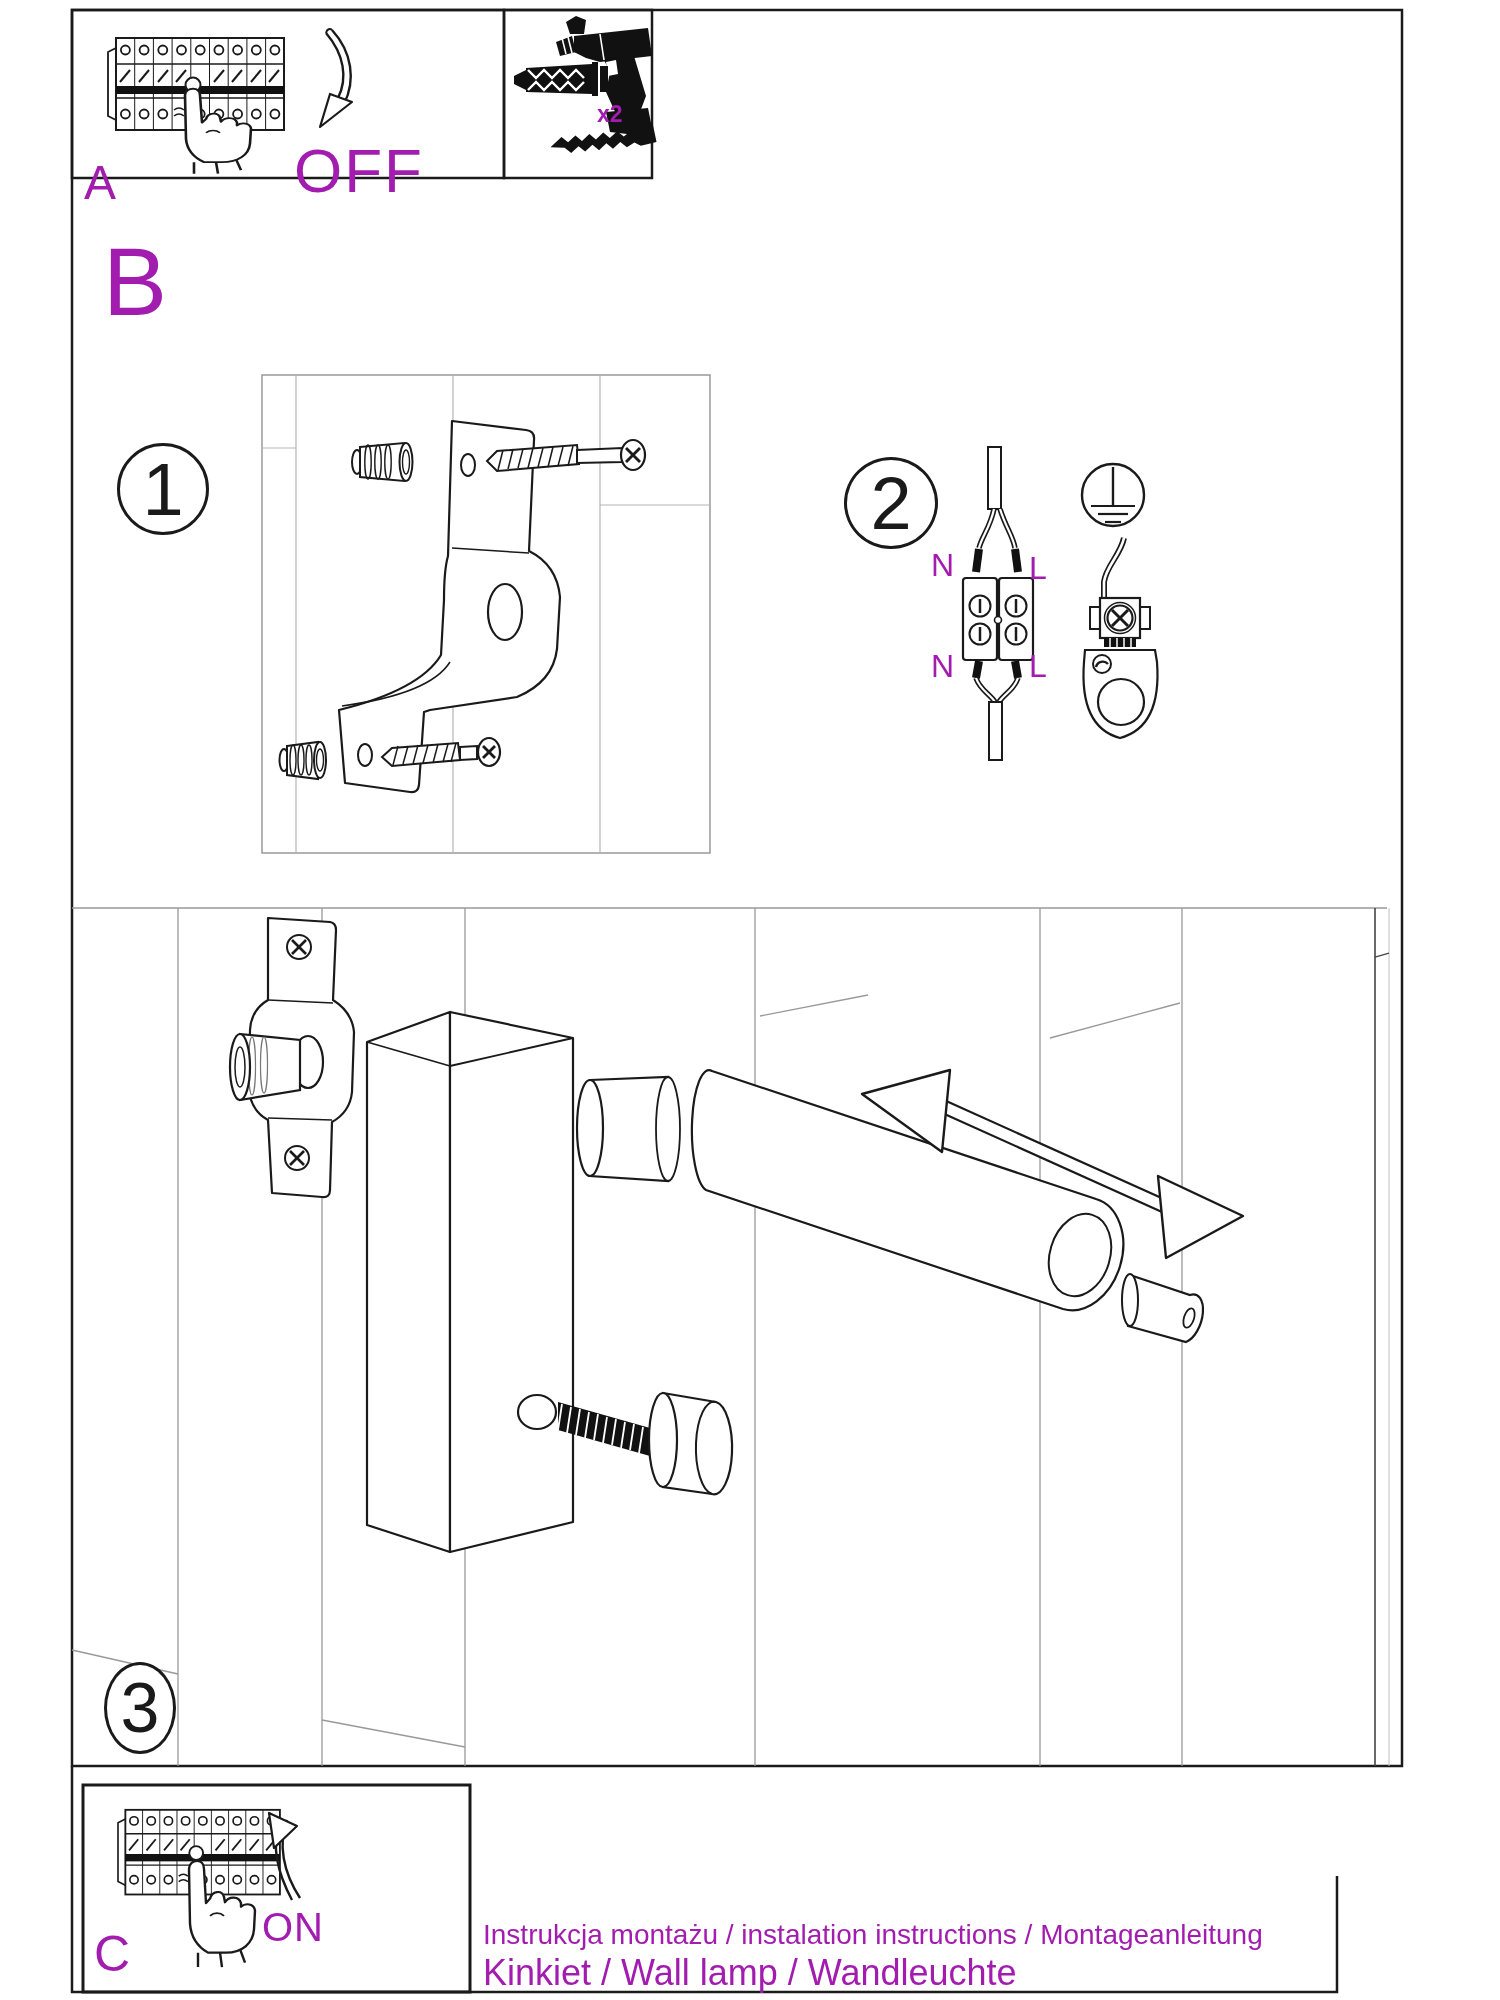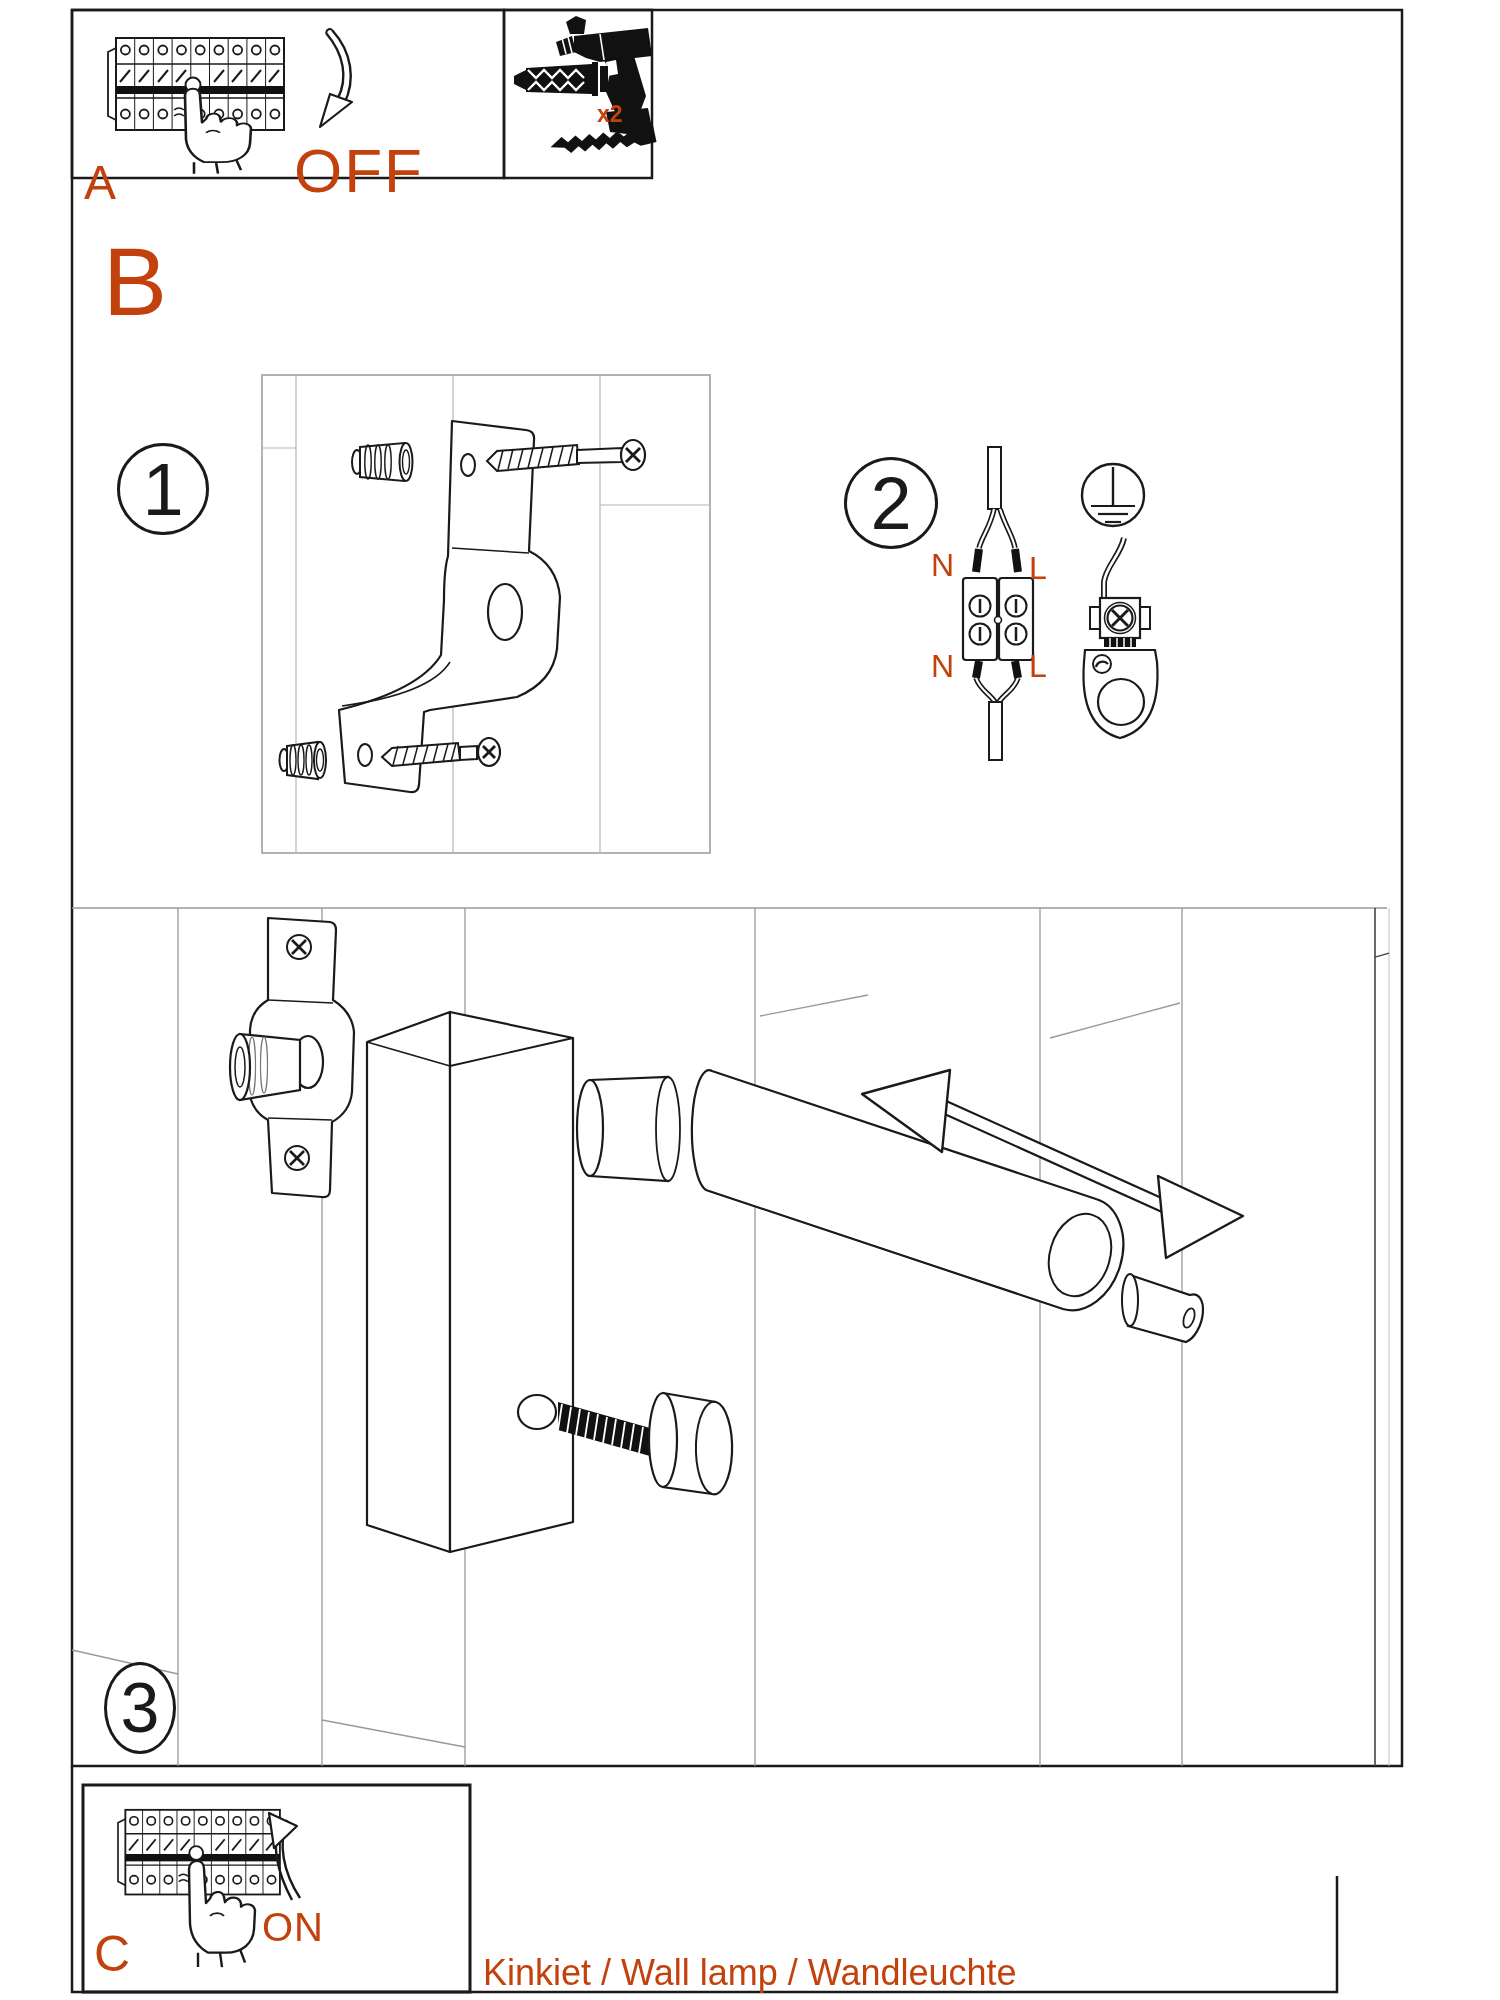--- a/index.html
+++ b/index.html
@@ -1,19 +1,19 @@
 <!DOCTYPE html>
 <html><head>
 <meta charset="utf-8">
 <style>
   html,body{margin:0;padding:0;background:#e8e8e8;}
   .sheet{position:relative;width:1500px;height:2000px;background:#ffffff;overflow:hidden;
          font-family:"Liberation Sans",sans-serif;color:#1a1a1a;}
   .art{position:absolute;left:0;top:0;width:1500px;height:2000px;}
-  .t{position:absolute;white-space:nowrap;line-height:1.05;color:#c2410c;}
+  .t{position:absolute;white-space:nowrap;line-height:1.05;color:#a21caf;}
   .circ{position:absolute;border:3px solid #1a1a1a;border-radius:50%;
         display:flex;align-items:center;justify-content:center;background:#fff;}
 </style>
 </head>
 <body>
 
 <div class="sheet">
 
 <svg class="art" viewBox="0 0 1500 2000">
 
@@ -436,15 +436,16 @@
   <span class="t" style="left:931px;top:650px;font-size:32px;">N</span>
   <span class="t" style="left:1029px;top:650px;font-size:32px;">L</span>
 
   <span class="circ" style="left:104px;top:1662px;width:66px;height:86px;font-size:70px;">
     <span>3</span>
   </span>
 
   <span class="t" style="left:94px;top:1928px;font-size:50px;">C</span>
   <span class="t" style="left:262px;top:1906px;font-size:40px;letter-spacing:1px;">ON</span>
 
+  <span class="t" style="left:483px;top:1920px;font-size:28px;">Instrukcja montażu / instalation instructions / Montageanleitung</span>
   <span class="t" style="left:483px;top:1954px;font-size:36px;">Kinkiet / Wall lamp / Wandleuchte</span>
 
 </div>
 
 </body></html>

